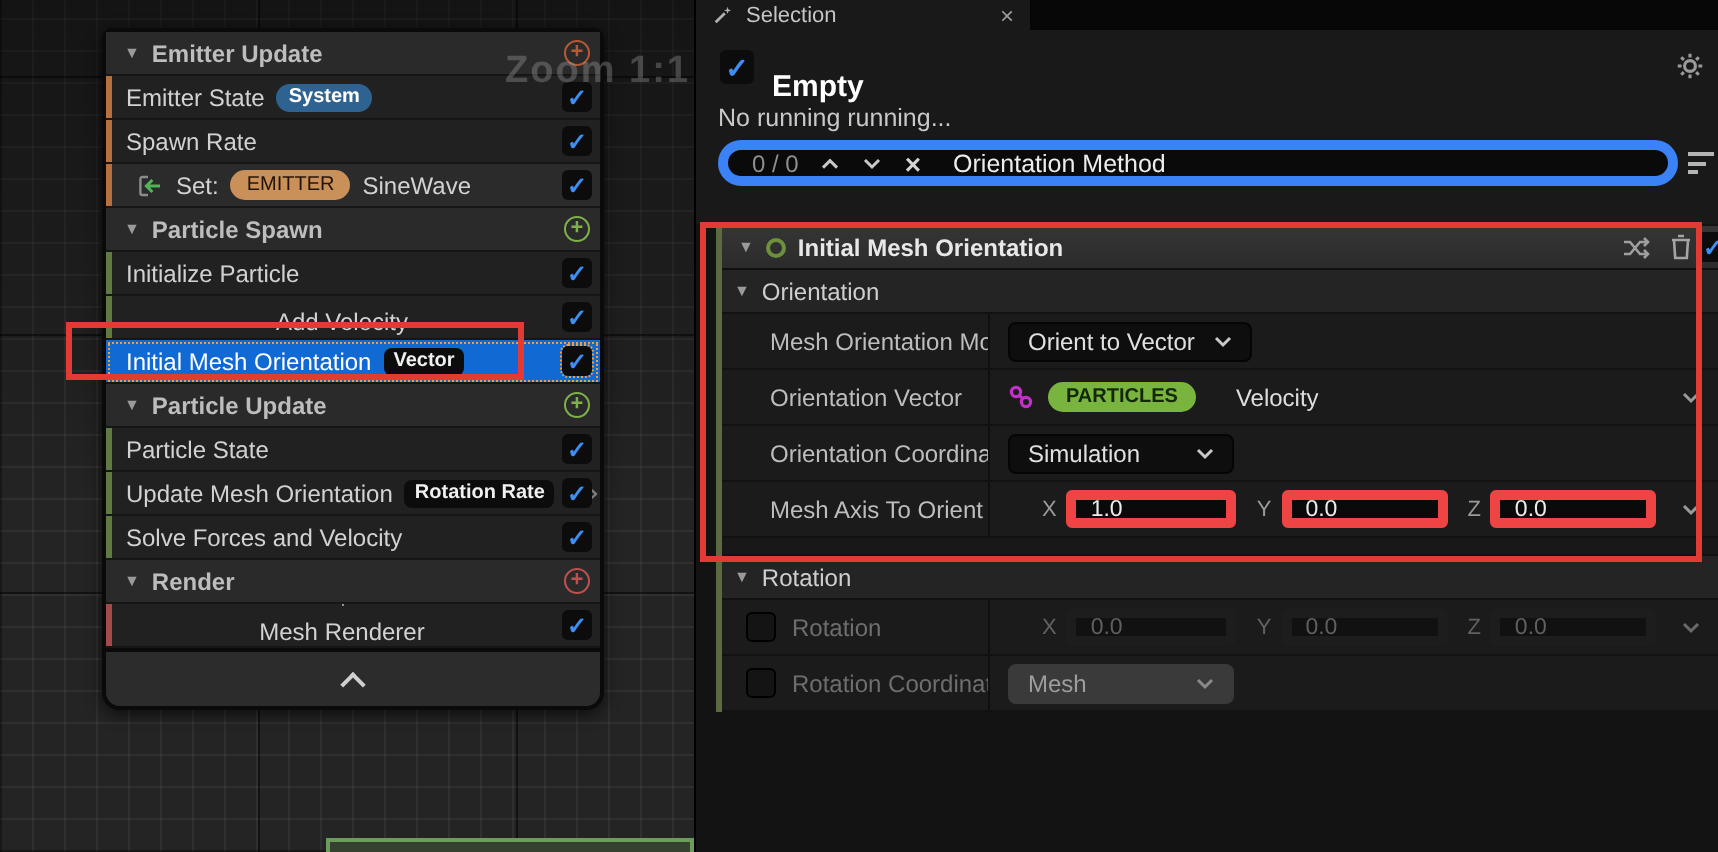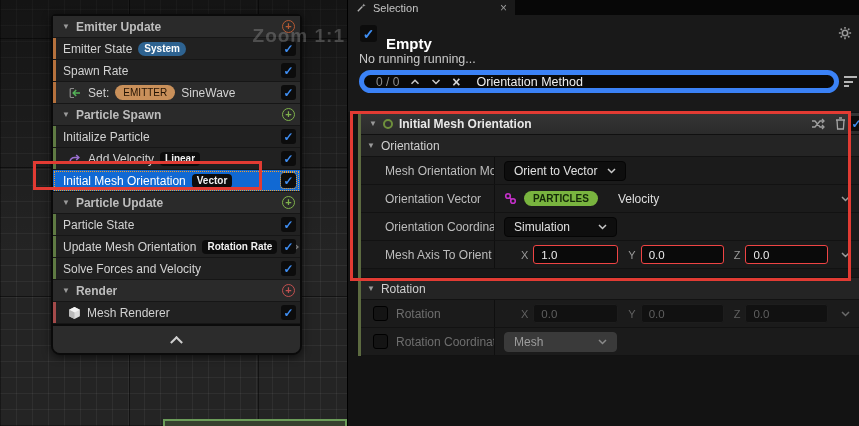--- a/index.html
+++ b/index.html
@@ -20,21 +20,21 @@
     color:rgba(175,175,175,0.32); letter-spacing:1px; white-space:nowrap; }
 
   .node { position:absolute; left:51px; top:14px; width:251px; z-index:4;
     background:#1f1f1f; border:2px solid #0a0a0a; border-radius:5px 5px 9px 9px;
     box-shadow:0 2px 8px rgba(0,0,0,0.65); }
   .nrow { height:22px; display:flex; align-items:center; gap:6px; position:relative;
     background:#212121; border-bottom:1px solid #161616; padding:0 26px 0 10px;
     font-size:12px; color:#d2d2d2; white-space:nowrap; }
   .nrow.hdr { background:#2a2a2a; font-weight:bold; color:#bdbdbd; padding-left:9px; }
   .nrow.sub { padding-left:15px; background:#2b2b2b; }
-  .nrow.subi { padding-left:15px; }
+  .nrow.subi { padding-left:15px;flex-direction:column; }
   .acc-o { box-shadow:inset 3px 0 0 #b5713d; }
   .acc-g { box-shadow:inset 3px 0 0 #5f7b43; }
   .acc-r { box-shadow:inset 3px 0 0 #a34a4a; }
   .sel { background:#1169d3; color:#ffffff; outline:1px dotted #f0a030; outline-offset:-2px; }
   .tri { font-size:8px; color:#9a9a9a; line-height:1; }
   .cb { position:absolute; right:4px; top:3px; width:15px; height:15px; background:#0c0c0c;
     border-radius:3px; display:flex; align-items:center; justify-content:center;
     color:#3f8ef2; font-size:12px; font-weight:bold; line-height:1; }
   .sel .cb { outline:1px dotted #f0a030; }
   .plus { position:absolute; right:5px; top:4px; width:13px; height:13px; border-radius:50%;
@@ -97,21 +97,21 @@
   .dval { flex:1; display:flex; align-items:center; position:relative; min-width:0; }
   .dd { display:inline-flex; align-items:center; justify-content:space-between; margin-left:9px;
     background:#0e0e0e; border:1px solid #050505; border-radius:4px; height:20px;
     padding:0 9px; color:#e0e0e0; font-size:12px; }
   .dd-mode{width:122px}.dd-coord{width:113px}.dd-mesh{width:113px}
   .pill { background:#79b43f; color:#142808; font-weight:bold; font-size:10px; border-radius:9px;
     padding:0 9px; height:15px; line-height:15px; }
   .vecval { font-size:12px; color:#dedede; margin-left:20px; }
   .rowchev { position:absolute; right:10px; top:11px; }
   .axlbl { font-size:11px; color:#9a9a9a; margin-right:5px; }
-  .nf { height:19px; background:#0a0a0a; border:1px solid #ef4444; border-radius:3px;
+  .nf { height:19px; background:#0a0a0a; border:5px solid #ef4444; border-radius:3px;
     color:#ececec; font-size:11.5px; display:flex; align-items:center; padding-left:7px; }
   .nfx{width:85px}.nfy{width:83px}.nfz{width:83px}
   .ml26{margin-left:26px}.ml10{margin-left:10px}
   .gap9 { height:9px; background:#181818; border-bottom:1px solid #121212; }
   .dis .dname { color:#6e6e6e; padding-left:12px; }
   .dis .nf { color:#5f5f5f; background:#111; border-color:#1d1d1d; }
   .dis .axlbl { color:#616161; }
   .dis .dd { background:#3a3a3a; color:#9d9d9d; border-color:#3a3a3a; }
   .ucb { width:15px; height:15px; background:#141414; border:1px solid #000; border-radius:3px;
     margin-right:8px; flex:none; }

